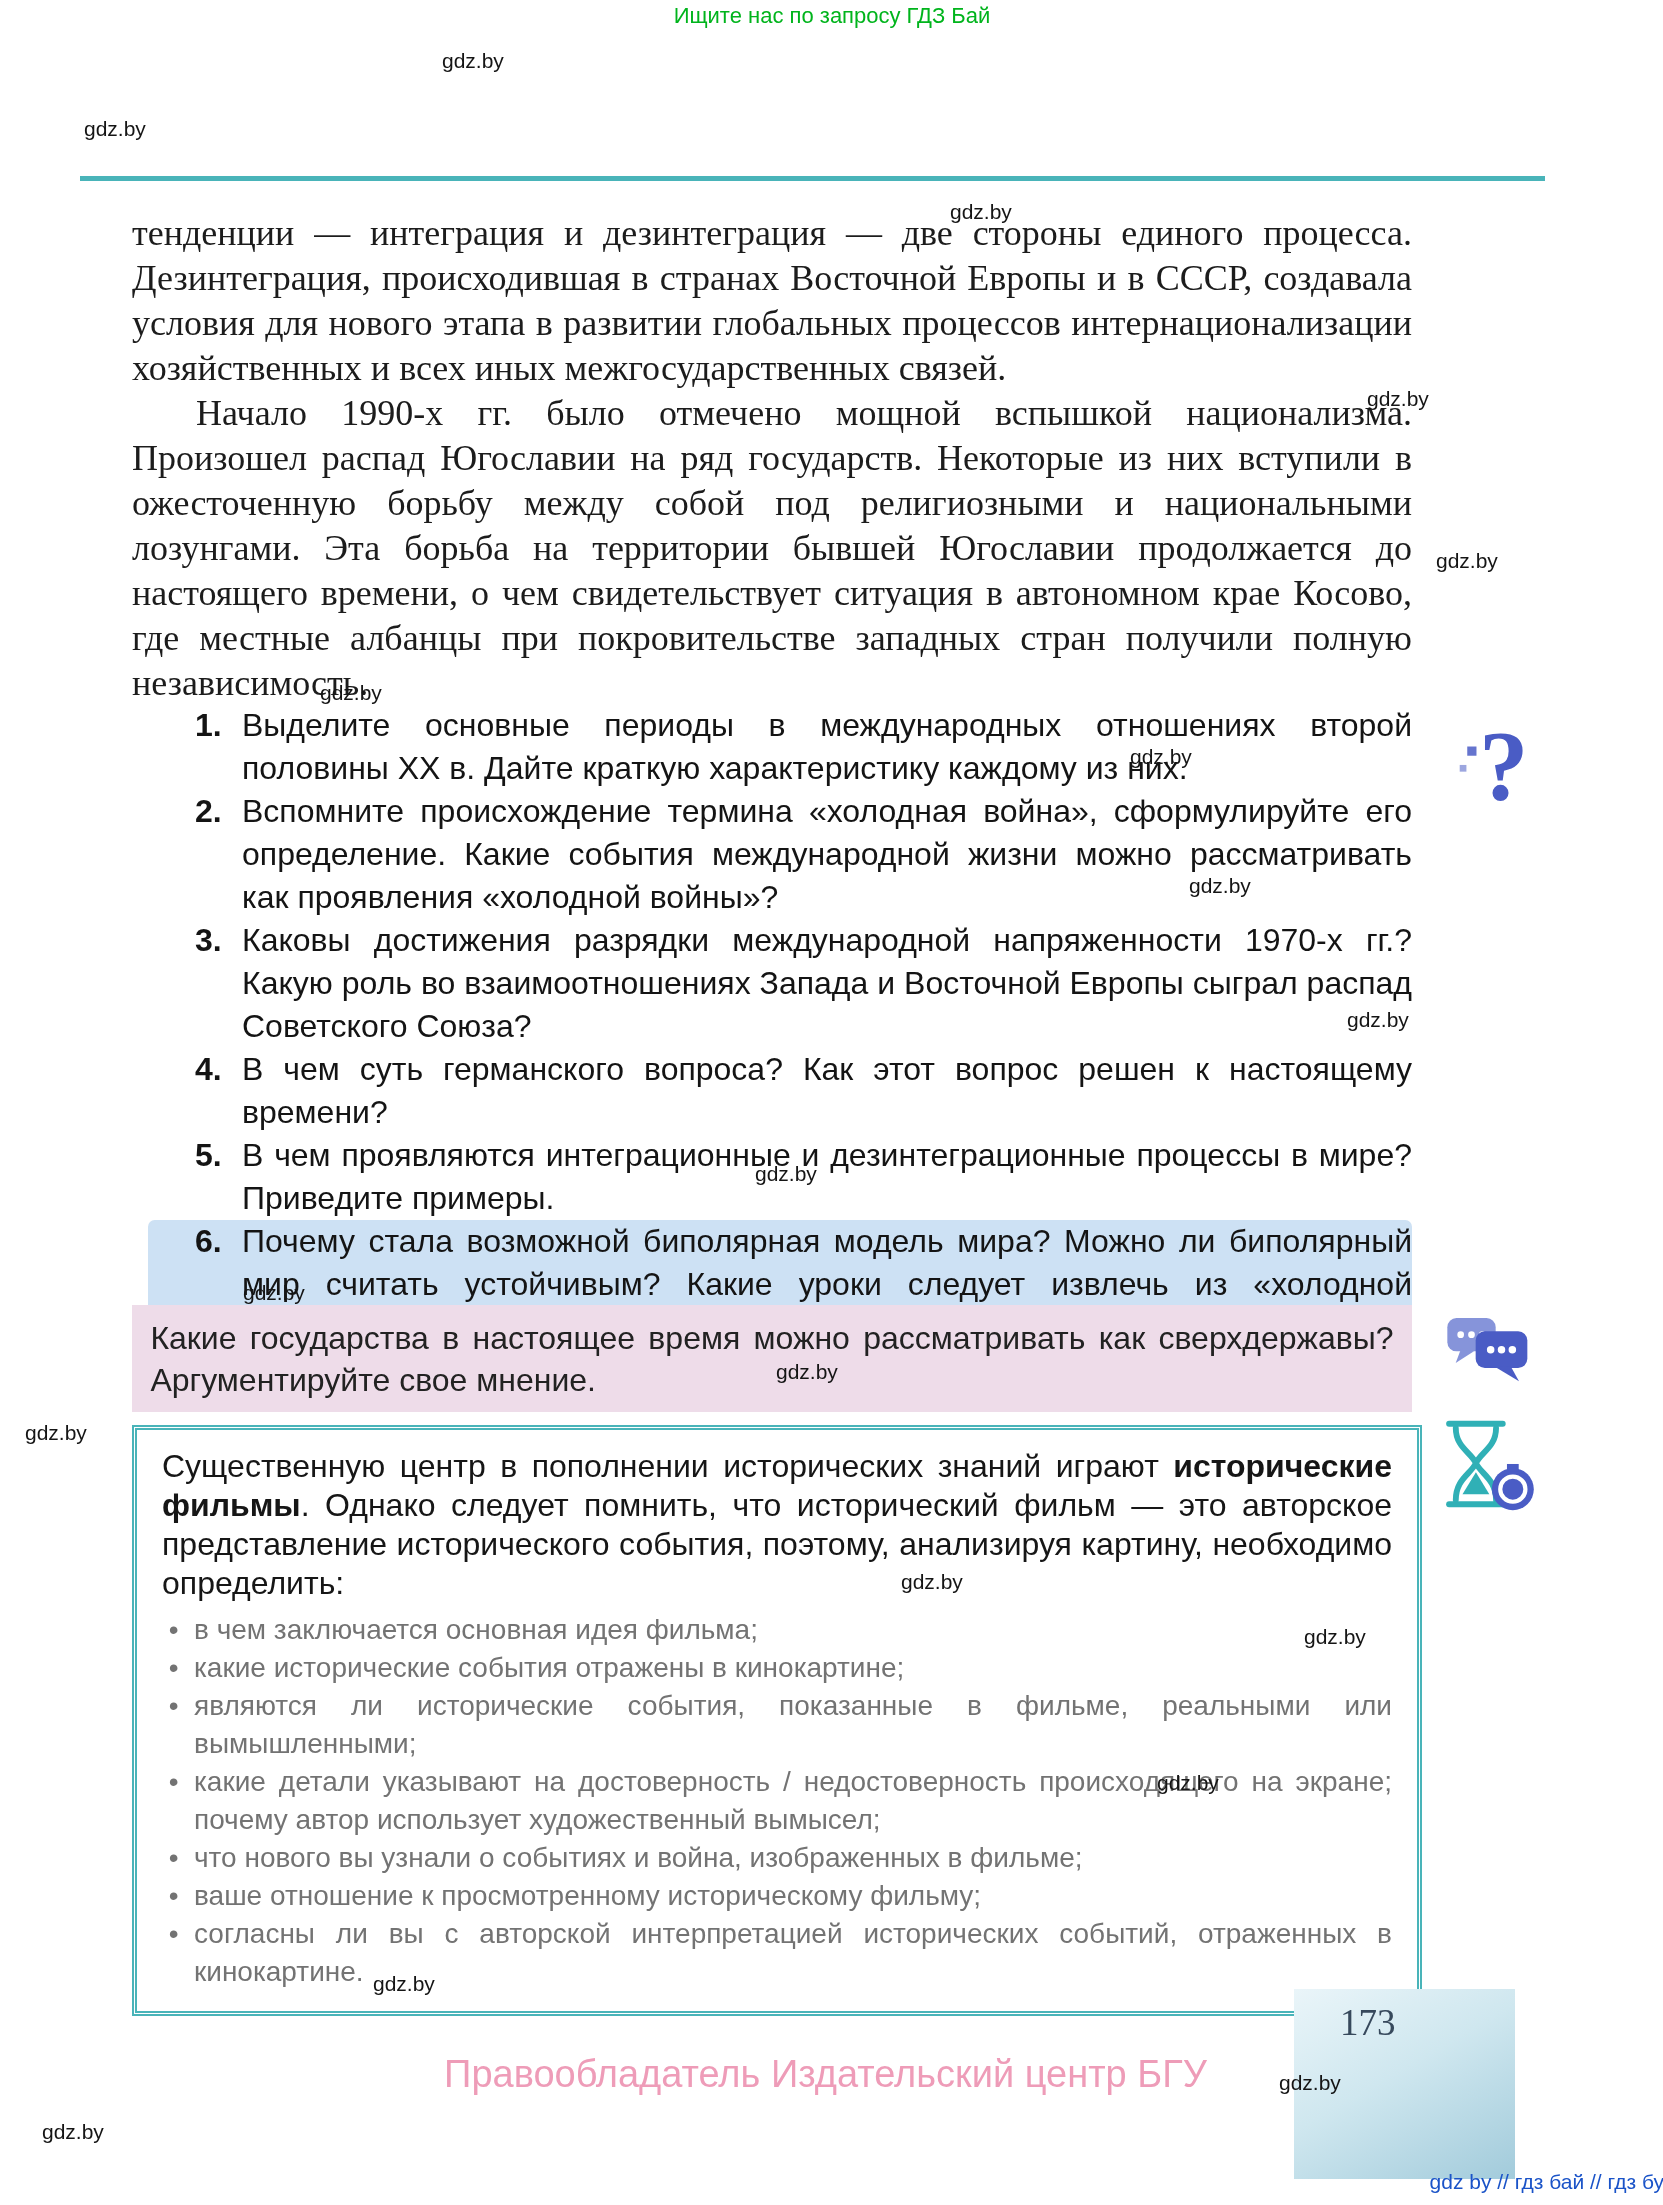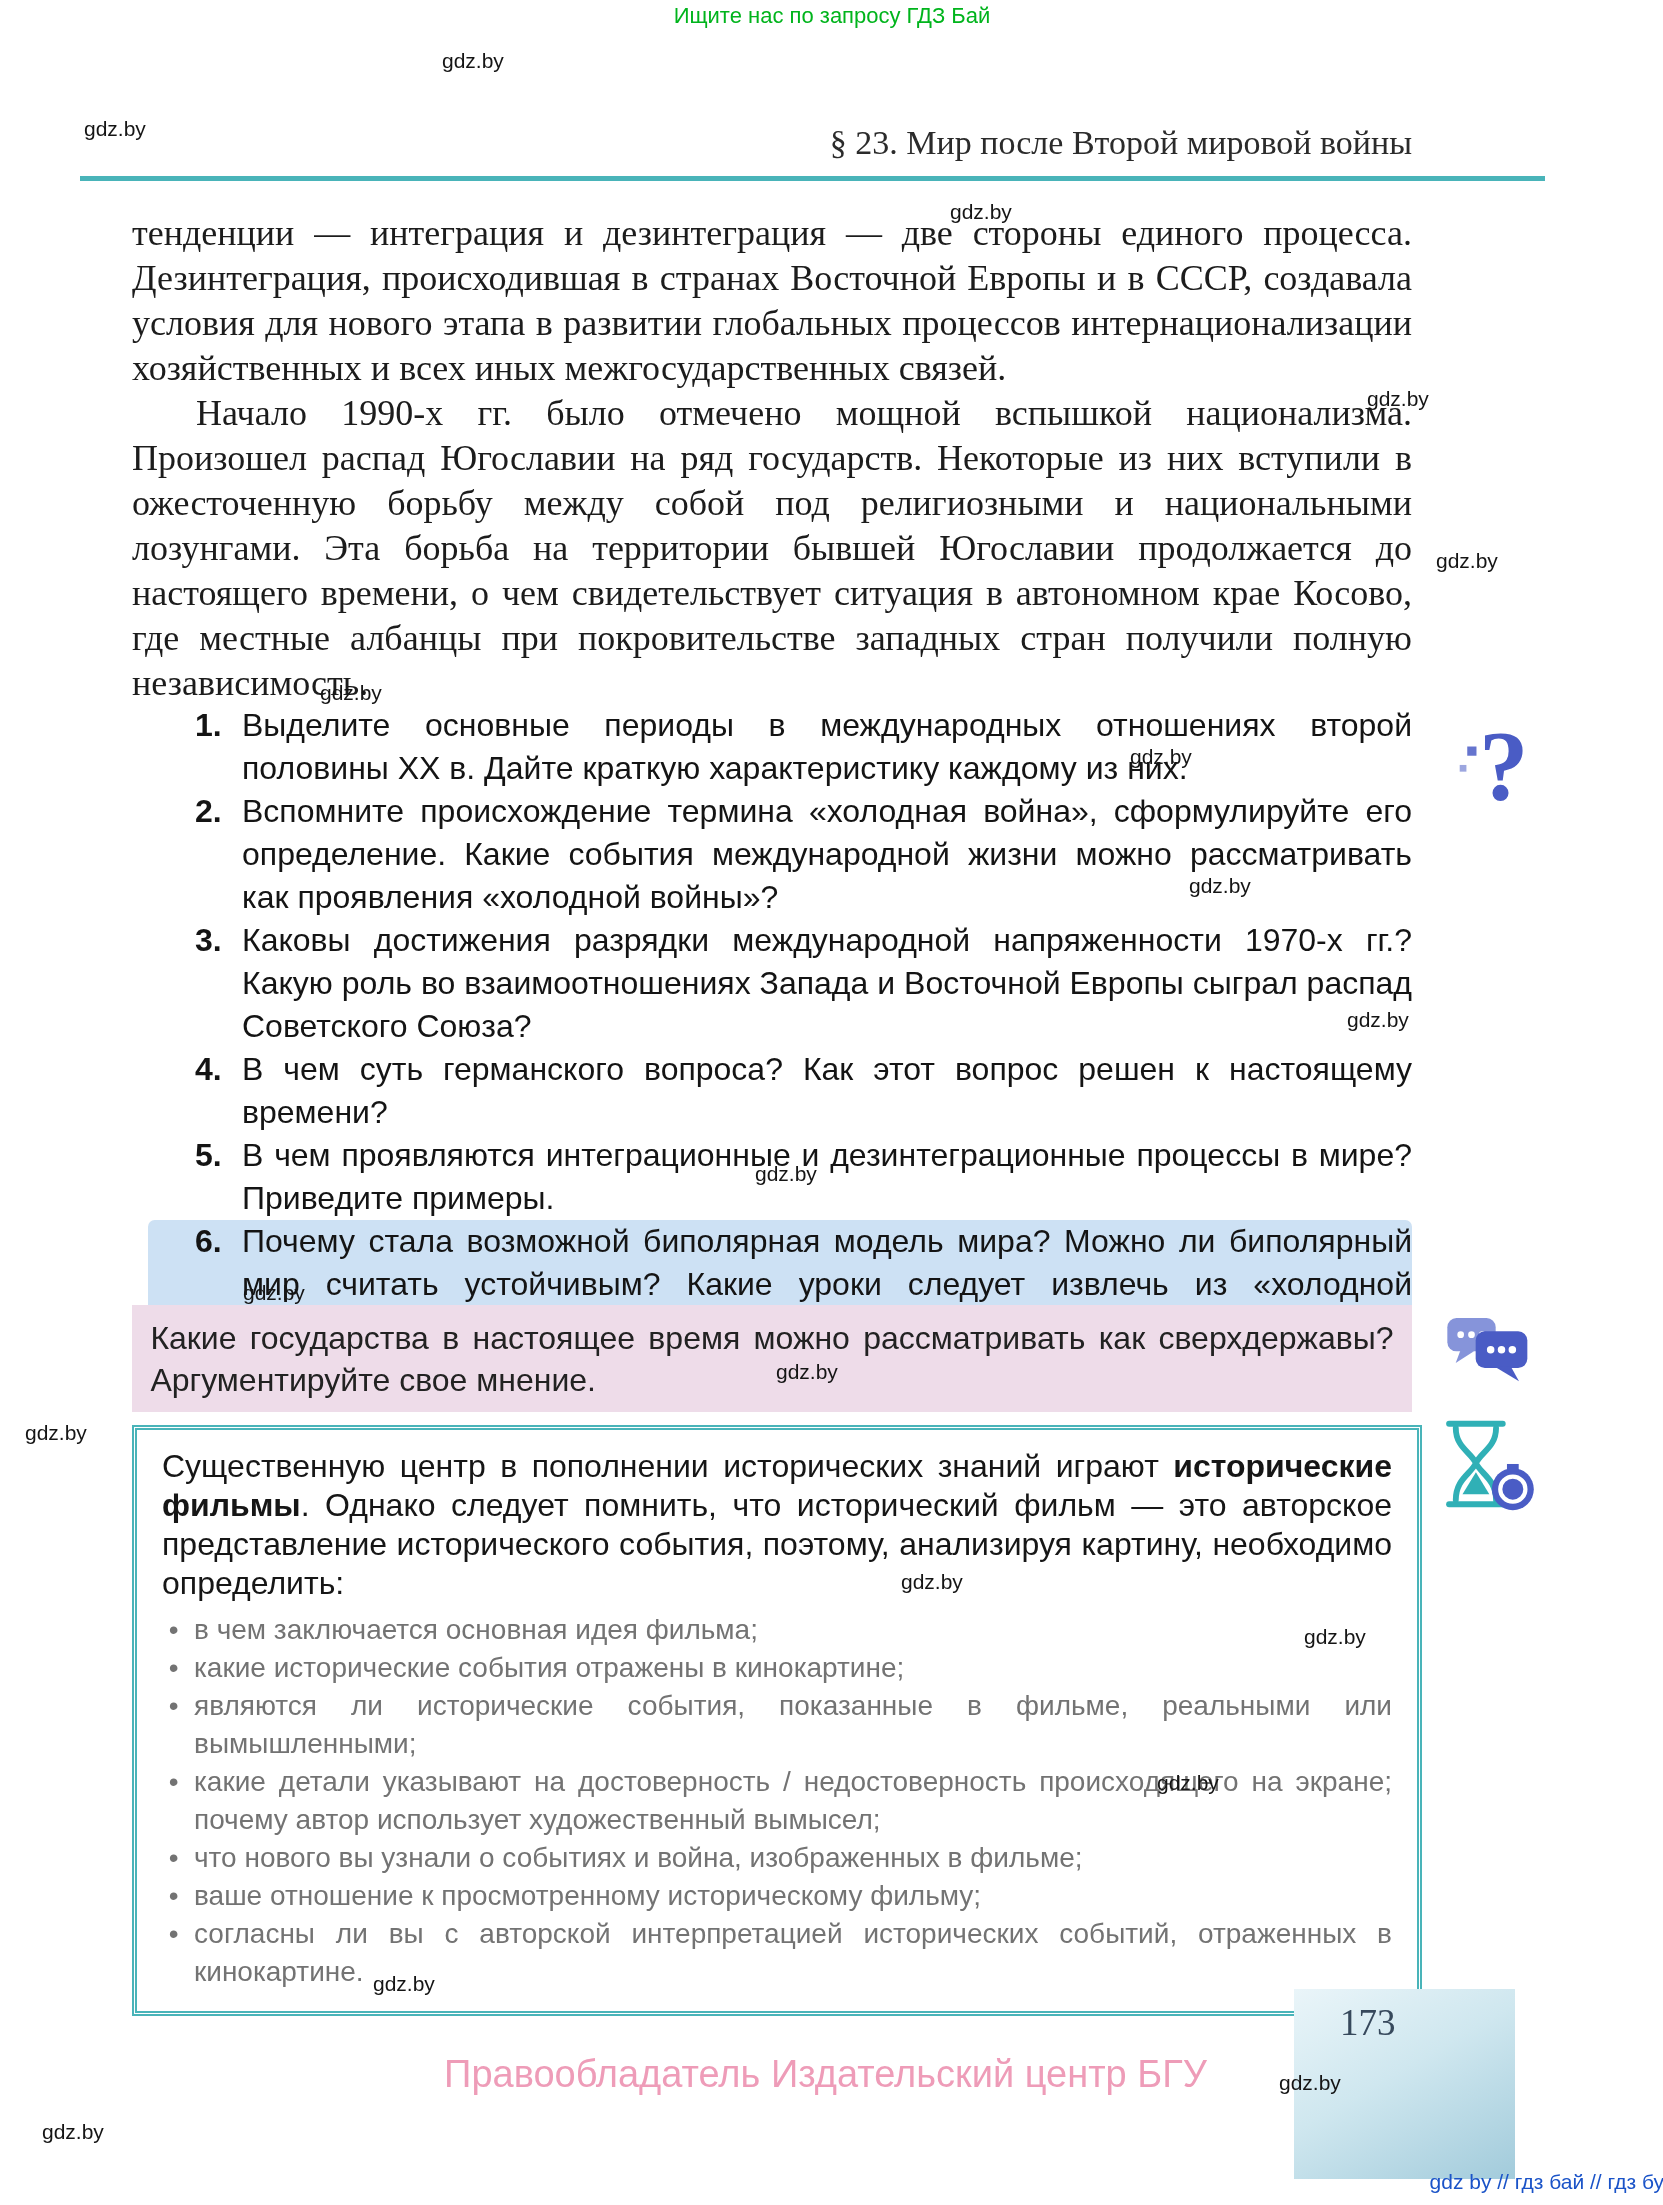--- a/index.html
+++ b/index.html
@@ -69,21 +69,20 @@
 
   .wm{position:absolute;font-size:21px;color:#151515;white-space:nowrap;}
 </style>
 </head>
 <body>
 
 <div class="page">
 
   <div class="banner">Ищите нас по запросу ГДЗ Бай</div>
 
-  <h1 class="title">§ 23. Мир после Второй мировой войны</h1>
   <div class="rule"></div>
 
   <div class="bodytext">
     <p class="para">тенденции — интеграция и дезинтеграция — две стороны единого процесса. Дезинтеграция, происходившая в странах Восточной Европы и в СССР, создавала условия для нового этапа в развитии глобальных процессов интернационализации хозяйственных и всех иных межгосударственных связей.</p>
     <p class="para indent">Начало 1990-х гг. было отмечено мощной вспышкой национализма. Произошел распад Югославии на ряд государств. Некоторые из них вступили в ожесточенную борьбу между собой под религиозными и национальными лозунгами. Эта борьба на территории бывшей Югославии продолжается до настоящего времени, о чем свидетельствует ситуация в автономном крае Косово, где местные албанцы при покровительстве западных стран получили полную независимость.</p>
   </div>
 
   <ol class="questions">
     <li class="q">
       <span class="qnum">1.</span>

